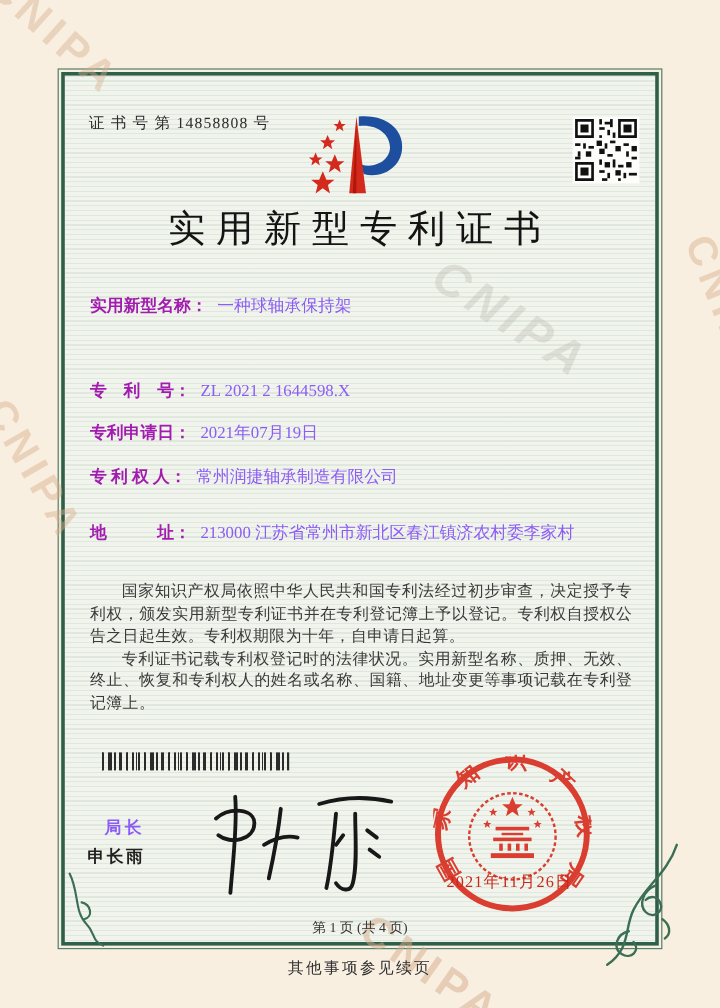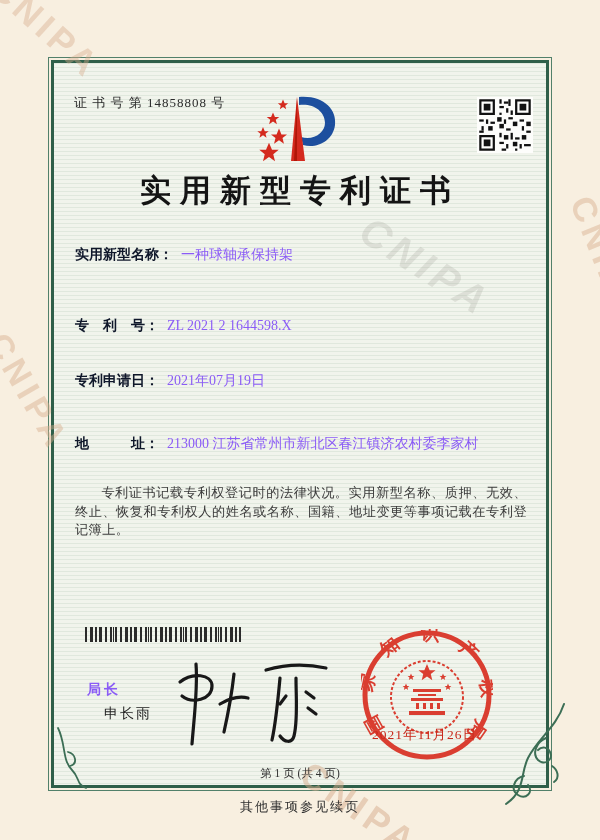--- a/index.html
+++ b/index.html
@@ -22,38 +22,38 @@
       background:repeating-linear-gradient(180deg,rgba(120,160,130,.14) 0 1px,rgba(255,255,255,0) 1px 4px),#f1f4ec;}
 
   .content{position:absolute;left:0;top:0;width:600px;height:840px;z-index:2;}
 
   .cert-no{position:absolute;left:74px;top:94px;font-size:13px;color:#2c2c2c;letter-spacing:1px;text-align:center;}
 
   .logo{position:absolute;left:253px;top:93px;}
   .qr{position:absolute;left:477px;top:97px;}
 
   .title{position:absolute;left:0;top:170px;width:600px;text-align:center;
-      font-size:31px;font-weight:bold;color:#141414;letter-spacing:9px;}
+      font-size:31px;font-weight:normal;color:#141414;letter-spacing:9px;}
 
   .row{position:absolute;left:75px;font-size:14px;color:#2a2a2a;white-space:nowrap;}
-  .lab{font-weight:600;color:#0f172a;text-align:center;}
+  .lab{font-weight:600;color:#a21caf;text-align:center;}
   .val{margin-left:8px;color:#8b5cf6;}
   .row2col .pair2{position:absolute;left:228px;top:0;}
 
   .paras{position:absolute;left:75px;top:484px;width:452px;
       font-size:13.2px;line-height:18.6px;color:#3a3a3a;letter-spacing:.4px;text-align:justify;}
   .paras p{margin:0;text-indent:2em;}
 
   .barcode{position:absolute;left:85px;top:627px;width:156px;height:15px;
       background:
        repeating-linear-gradient(90deg,#2b2b2b 0 2px,rgba(0,0,0,0) 2px 5px),
        repeating-linear-gradient(90deg,#2b2b2b 0 1px,rgba(0,0,0,0) 1px 7px);}
 
   .dir-title{position:absolute;left:87px;top:681px;font-size:14px;font-weight:bold;color:#8b5cf6;letter-spacing:3px;}
-  .dir-name{position:absolute;left:104px;top:705px;font-size:14px;font-weight:normal;color:#222;letter-spacing:2px;}
+  .dir-name{position:absolute;left:73px;top:705px;font-size:14px;font-weight:bold;color:#222;letter-spacing:2px;}
   .sig{position:absolute;left:168px;top:648px;}
 
   .seal{position:absolute;left:361px;top:629px;opacity:.95;}
   .seal-date{position:absolute;left:372px;top:726px;font-size:13.5px;color:#c8281a;letter-spacing:1px;z-index:3;}
 
   .pageno{position:absolute;left:0;top:766px;width:600px;text-align:center;font-size:11.5px;color:#333;}
   .cont-note{position:absolute;left:0;top:798px;width:600px;text-align:center;font-size:13px;color:#2f2f2f;letter-spacing:2px;}
 
   .orn{position:absolute;z-index:2;}
   .orn-br{left:494px;top:700px;}
@@ -157,28 +157,32 @@
     </svg>
 
     <div class="title">实用新型专利证书</div>
 
     <div class="row" style="top:246px;">
       <span class="lab">实用新型名称：</span><span class="val">一种球轴承保持架</span>
     </div>
     <div class="row" style="top:317px;">
       <span class="lab">专　利　号：</span><span class="val">ZL 2021 2 1644598.X</span>
     </div>
-    <div class="row" style="top:372px;">
+    <div class="row" style="top:352px;">
       <span class="lab">专利申请日：</span><span class="val">2021年07月19日</span>
+    </div>
+    <div class="row" style="top:389px;">
+      <span class="lab">专 利 权 人：</span><span class="val">常州润捷轴承制造有限公司</span>
     </div>
     <div class="row" style="top:435px;">
       <span class="lab">地　　　址：</span><span class="val">213000 江苏省常州市新北区春江镇济农村委李家村</span>
     </div>
 
     <div class="paras">
+      <p>国家知识产权局依照中华人民共和国专利法经过初步审查，决定授予专利权，颁发实用新型专利证书并在专利登记簿上予以登记。专利权自授权公告之日起生效。专利权期限为十年，自申请日起算。</p>
       <p>专利证书记载专利权登记时的法律状况。实用新型名称、质押、无效、终止、恢复和专利权人的姓名或名称、国籍、地址变更等事项记载在专利登记簿上。</p>
     </div>
 
     <div class="barcode"></div>
 
     <div class="dir-title">局长</div>
     <div class="dir-name">申长雨</div>
 
     <svg class="sig" width="172" height="102" viewBox="0 0 172 102">
       <g fill="none" stroke="#181818" stroke-width="3.2" stroke-linecap="round">

